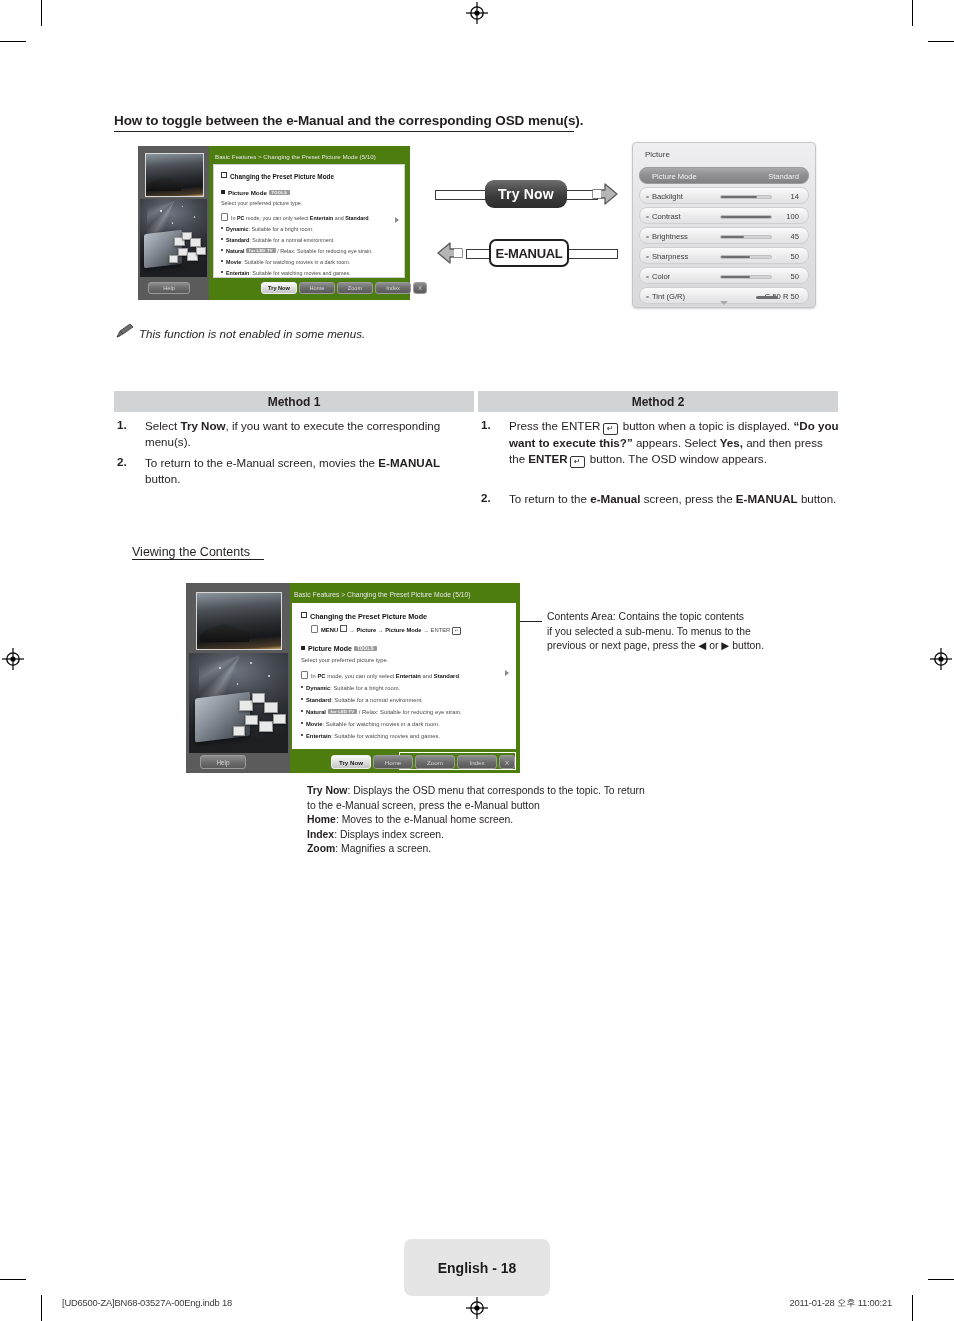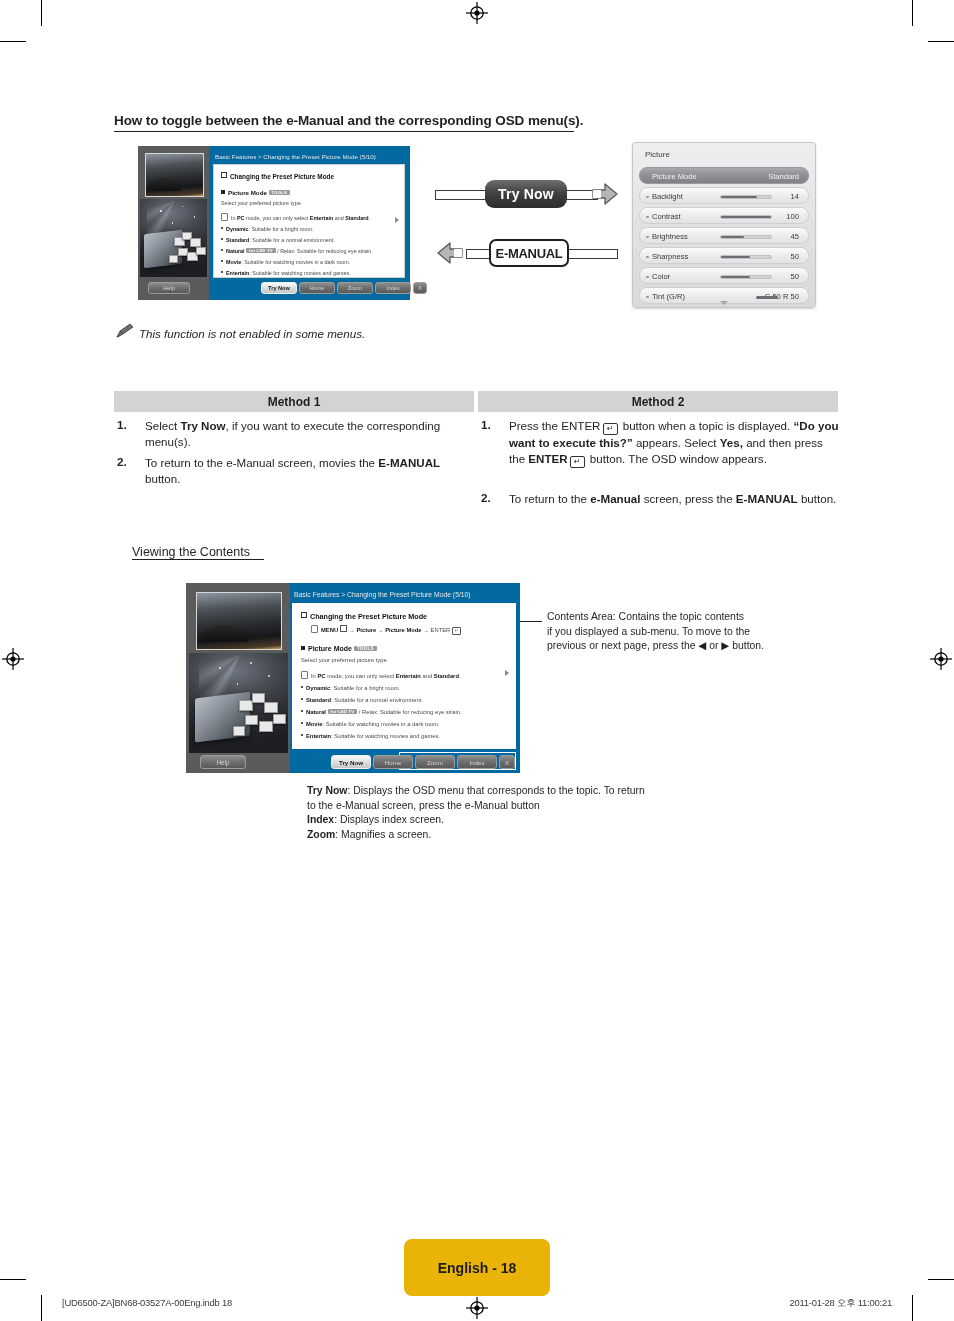--- a/index.html
+++ b/index.html
@@ -24,21 +24,21 @@
     white-space:nowrap;
   }
   .sec-head{
     position:absolute;left:132px;top:545px;width:132px;
     font-size:12.5px;
     border-bottom:1.4px solid #231f20;white-space:nowrap;
   }
 
   
   .tv{
-    position:absolute;background:#0369a1;
+    position:absolute;background:#4d7c0f;
     box-sizing:border-box;
   }
   .tv-left{
     position:absolute;left:0;top:0;bottom:0;
     background:#5b5b5b;
   }
   .tv-thumb{
     position:absolute;border:1.5px solid #d8d8d8;
     background:linear-gradient(175deg,#8d96a0 0%,#4d5258 28%,#2a2d31 55%,#16171a 78%,#4a3b28 94%,#c8a15e 100%);
     overflow:hidden;
@@ -188,21 +188,21 @@
   }
   .osd-caret{
     position:absolute;left:50%;margin-left:-4px;width:0;height:0;
     border-left:4px solid transparent;border-right:4px solid transparent;
     border-top:4px solid #a9a9ad;
   }
 
   
   .pagebox{
     position:absolute;left:404px;top:1239px;width:146px;height:57px;
-    background:#eab308;border-radius:8px;
+    background:#e5e5e5;border-radius:8px;
     display:flex;align-items:center;justify-content:center;
     font-size:14px;font-weight:bold;color:#1c1c1c;
   }
   .ftl{position:absolute;left:62px;top:1297px;font-size:9.4px;color:#3a3a3a;letter-spacing:-.2px;white-space:nowrap;text-align:center;}
   .ftr{position:absolute;right:62px;top:1297px;font-size:9.4px;color:#3a3a3a;letter-spacing:-.2px;white-space:nowrap;text-align:right;}
 </style>
 </head>
 <body>
 
 <div class="page">
@@ -473,29 +473,30 @@
     <div class="tv-btn" style="left:187px;top:172px;width:38px;height:12px;font-size:6.2px;">Home</div>
     <div class="tv-btn" style="left:229px;top:172px;width:38px;height:12px;font-size:6.2px;">Zoom</div>
     <div class="tv-btn" style="left:271px;top:172px;width:38px;height:12px;font-size:6.2px;">Index</div>
     <div class="tv-btn x" style="left:313px;top:172px;height:12px;width:14px;font-size:6.2px;">X</div>
   </div>
 
   <div class="callout-line" style="left:520px;top:621px;width:22px;"></div>
   <div class="callout-line" style="left:520px;top:621px;width:0;height:0;border-left:1px solid #231f20;"></div>
   <div class="callout" style="left:547px;top:610px;width:290px;">
     <div>Contents Area: Contains the topic contents</div>
-    <div>if you displayed a sub-menu. To move to the</div>
+    <div>if you selected a sub-menu. To menus to the</div>
     <div>
       <span>previous or next page, press the </span><span>◀</span><span> or </span><span>▶</span><span> button.</span>
     </div>
   </div>
 
   <div class="legend" style="left:307px;top:784px;width:400px;">
     <div><span class="b">Try Now</span><span>: Displays the OSD menu that corresponds to the topic. To return</span></div>
     <div>to the e-Manual screen, press the e-Manual button</div>
+    <div><span class="b">Home</span><span>: Moves to the e-Manual home screen.</span></div>
     <div><span class="b">Index</span><span>: Displays index screen.</span></div>
     <div><span class="b">Zoom</span><span>: Magnifies a screen.</span></div>
   </div>
 
   <div class="pagebox">English - 18</div>
   <div class="ftl">[UD6500-ZA]BN68-03527A-00Eng.indb   18</div>
   <div class="ftr">2011-01-28   오후 11:00:21</div>
 
 </div>
 

